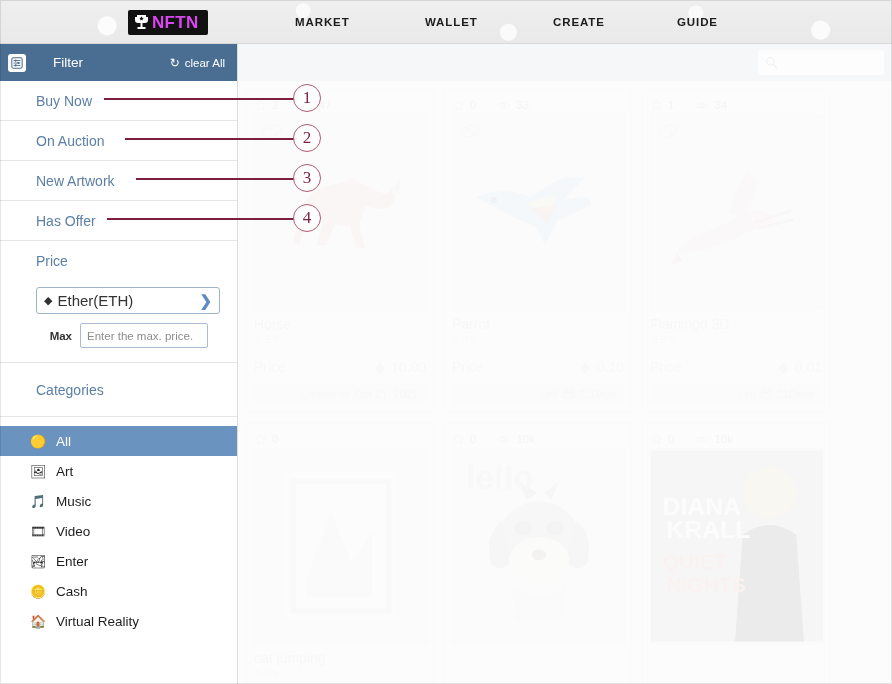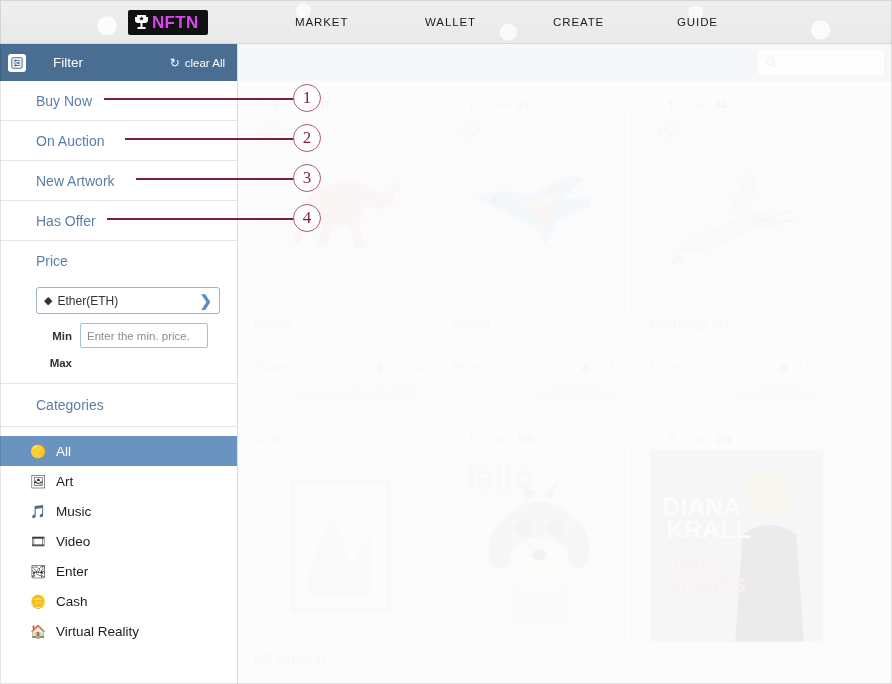--- a/index.html
+++ b/index.html
@@ -32,21 +32,21 @@
     display: flex; align-items: center; gap: 3px;
     border-radius: 2px;
   }
   .logo-mark { width: 15px; height: 17px; display: block; }
   .logo-text {
     font-size: 17px; font-weight: bold; letter-spacing: .3px;
     line-height: 1; color: #d946ef; font-family: "Liberation Sans", sans-serif;
   }
   .nav { position: absolute; left: 250px; top: 0; height: 44px; display: flex; align-items: center; }
   .nav-item {
-    font-size: 11.5px; font-weight: normal; letter-spacing: .9px;
+    font-size: 11.5px; font-weight: bold; letter-spacing: .9px;
     color: #1c1c1c; cursor: pointer; white-space: nowrap;
   }
   .nav-market { position: absolute; left: 45px; }
   .nav-wallet { position: absolute; left: 175px; }
   .nav-create { position: absolute; left: 303px; }
   .nav-guide { position: absolute; left: 427px; }
   .nav-member {
     position: absolute; left: 646px; color: #8d8d8d; padding-left: 32px;
   }
 
@@ -77,33 +77,33 @@
   .filt-price {
     height: 40px; display: flex; align-items: center; padding-left: 36px;
     font-size: 14px; color: #5b7fa6;
   }
   .price-box { padding: 6px 18px 14px 36px; }
   .eth-select {
     width: 184px; height: 27px; border: 1px solid #9db4cc; border-radius: 3px;
     display: flex; align-items: center; padding: 0 7px; background: #fff; cursor: pointer;
   }
   .eth-diamond { font-size: 11px; color: #333; margin-right: 5px; }
-  .eth-label { font-size: 12px; color: #333; }
+  .eth-label { font-size: 15px; color: #333; }
   .eth-chev { margin-left: auto; color: #5b8cc4; font-size: 15px; font-weight: bold; }
   .mm-row { display: flex; align-items: center; margin-top: 9px; }
   .mm-label { width: 36px; text-align: right; font-size: 11.5px; font-weight: bold; color: #333; margin-right: 8px; }
   .mm-input {
     width: 128px; height: 25px; border: 1px solid #a8bdd2; border-radius: 2px;
     background: #fff; font-size: 11.5px; color: #333; padding: 0 6px;
     font-family: "Liberation Sans", sans-serif;
   }
   .mm-input::placeholder { color: #8c8c8c; }
 
   .cat-title {
-    height: 44px; display: flex; align-items: center; padding-left: 36px;
+    height: 55px; display: flex; align-items: center; padding-left: 36px;
     font-size: 14px; color: #5b7fa6; border-top: 1px solid #e6e6e6; border-bottom: 1px solid #e6e6e6;
   }
   .cat-list { padding-top: 9px; }
   .cat-item {
     height: 30px; display: flex; align-items: center; padding-left: 30px;
     font-size: 13.5px; color: #1d1d1d; cursor: pointer;
   }
   .cat-item.active { background: #6a94bf; color: #fff; }
   .cat-emoji { width: 20px; font-size: 13px; display: inline-block; }
   .cat-label { margin-left: 6px; }
@@ -482,25 +482,22 @@
       <span>Price</span>
     </div>
 
     <div class="price-box">
       <div class="eth-select">
         <span class="eth-diamond">◆</span>
         <span class="eth-label">Ether(ETH)</span>
         <span class="eth-chev">❯</span>
       </div>
       <div class="mm-row">
-        <span class="mm-label">Min</span>
-        <input class="mm-input" placeholder="Enter the min. price." style="">
-      </div>
-      <div class="mm-row">
         <span class="mm-label">Max</span>
+        <input class="mm-input" placeholder="Enter the max. price." style="">
       </div>
     </div>
 
     <div class="cat-title">
       <span>Categories</span>
     </div>
 
     <div class="cat-list" id="cat-list">
         <div class="cat-item active">
           <span class="cat-emoji">🟡</span>

